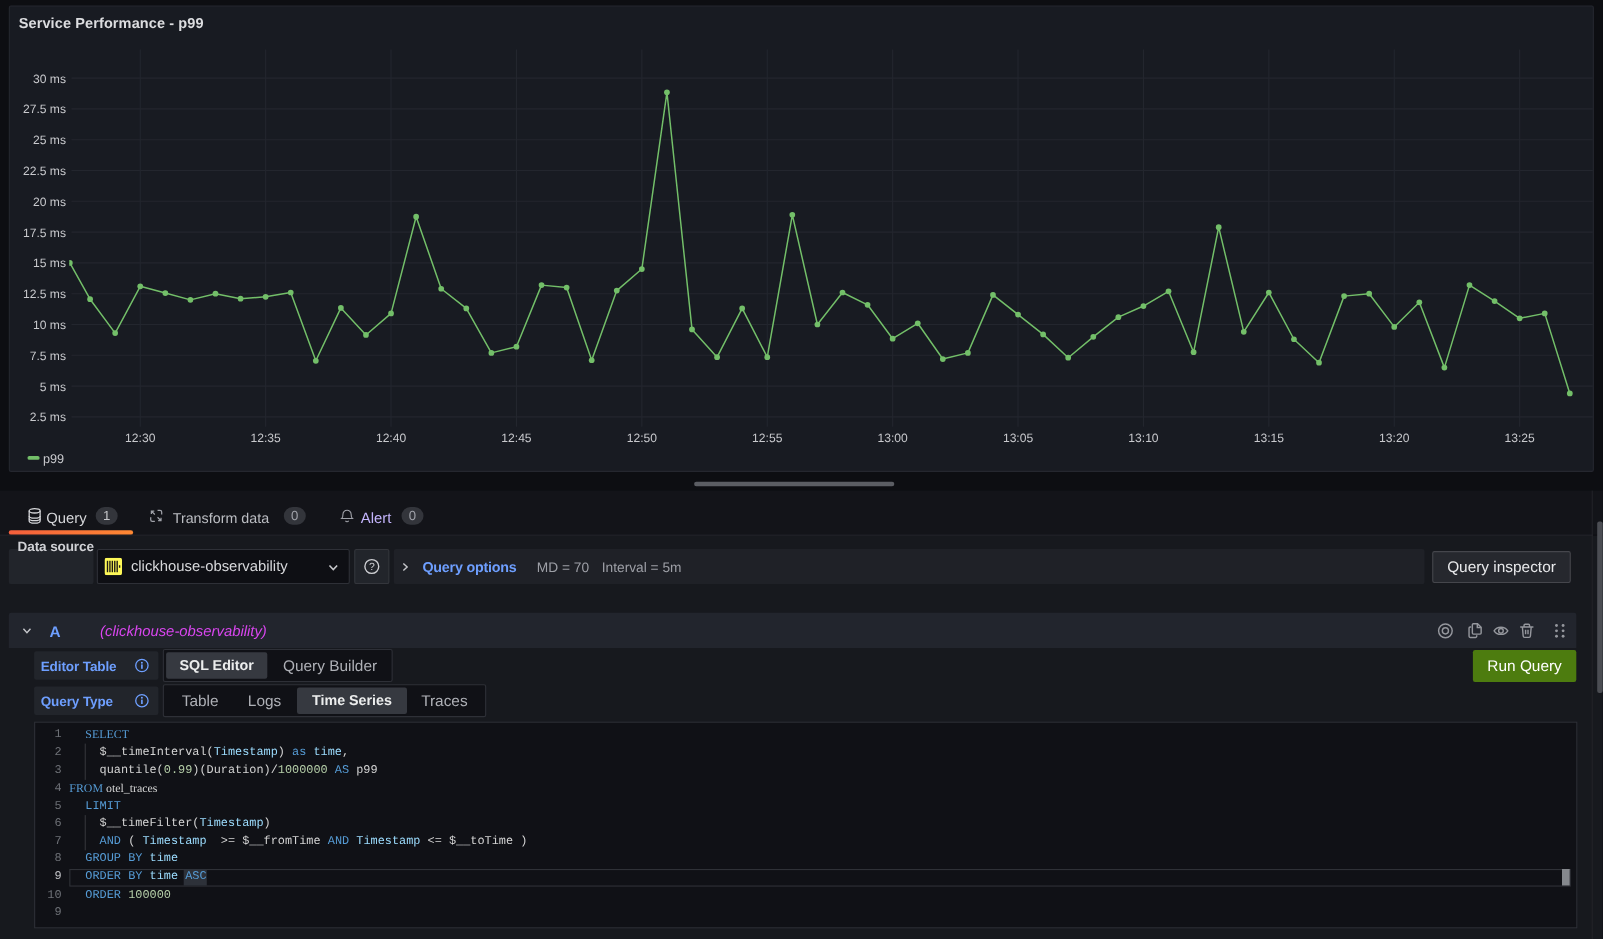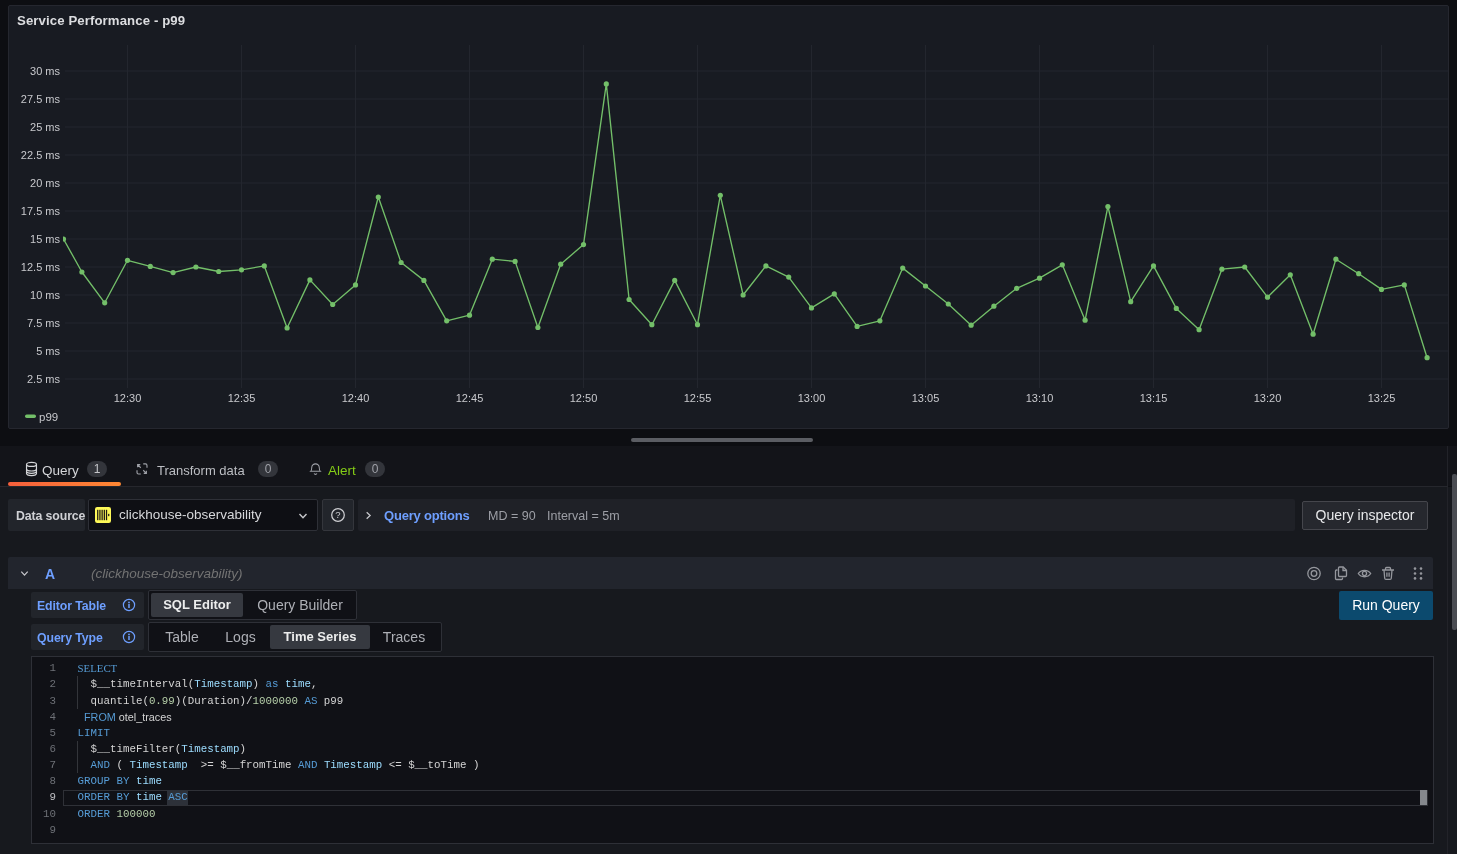--- a/index.html
+++ b/index.html
@@ -167,27 +167,27 @@
   </g>
 </svg>
 <div class="abs" style="left:157px;top:463px;font-size:13px;font-weight:500;color:#bcbec3;">Transform data</div>
 <div class="abs" style="left:258px;top:461px;width:20px;height:16px;background:#33353b;border-radius:8px;color:#9fa1a8;font-size:12px;text-align:center;line-height:16px;">0</div>
 <svg class="abs" style="left:309px;top:462px;" width="13" height="14" viewBox="0 0 16 17">
   <g fill="none" stroke="#9fa1a8" stroke-width="1.25">
     <path d="M8 2.2 a4.6 4.6 0 0 1 4.6 4.6 c0 3.4 1.4 4.6 1.4 4.6 H2 c0 0 1.4-1.2 1.4-4.6 A4.6 4.6 0 0 1 8 2.2 Z"></path>
     <path d="M6.3 13.9 a1.8 1.8 0 0 0 3.4 0"></path>
   </g>
 </svg>
-<div class="abs" style="left:328px;top:463px;font-size:13.5px;font-weight:500;color:#84cc16;">Alert</div>
+<div class="abs" style="left:328px;top:463px;font-size:13.5px;font-weight:500;color:#c4b5fd;">Alert</div>
 <div class="abs" style="left:365px;top:461px;width:20px;height:16px;background:#33353b;border-radius:8px;color:#9fa1a8;font-size:12px;text-align:center;line-height:16px;">0</div>
 <div class="abs" style="left:8px;top:482px;width:113px;height:4px;border-radius:2px;background:linear-gradient(90deg,#f55f3c,#ff8833);"></div>
 
 
 <div class="abs" style="left:8px;top:499px;width:77px;height:32px;background:#22252b;border-radius:2px;"></div>
-<div class="abs" style="left:16px;top:509px;font-size:12.3px;font-weight:700;color:#d0d1d5;letter-spacing:-.1px;">Data source</div>
+<div class="abs" style="left:16px;top:490px;font-size:12.3px;font-weight:700;color:#d0d1d5;letter-spacing:-.1px;">Data source</div>
 <div class="abs" style="left:88px;top:499px;width:230px;height:32px;background:#0e0f14;border:1px solid #2e3037;border-radius:2px;"></div>
 <svg class="abs" style="left:95px;top:507px;" width="16" height="16" viewBox="0 0 16 16">
   <rect x="0" y="0" width="16" height="16" rx="2.2" fill="#fdf858"></rect>
   <g fill="#1c1914">
     <rect x="2.1" y="2.8" width="1.25" height="10.4"></rect>
     <rect x="4.3" y="2.8" width="1.25" height="10.4"></rect>
     <rect x="6.5" y="2.8" width="1.25" height="10.4"></rect>
     <rect x="8.7" y="2.8" width="1.25" height="10.4"></rect>
     <rect x="10.9" y="2.8" width="1.25" height="10.4"></rect>
     <rect x="13.1" y="6.85" width="1.25" height="2.3"></rect>
@@ -200,31 +200,31 @@
 <div class="abs" style="left:322px;top:499px;width:32px;height:32px;background:#22252b;border:1px solid #34363c;border-radius:2px;"></div>
 <svg class="abs" style="left:330px;top:507px;" width="16" height="16" viewBox="0 0 16 16">
   <circle cx="8" cy="8" r="6.3" fill="none" stroke="#cdced2" stroke-width="1.25"></circle>
   <text x="8" y="11.3" text-anchor="middle" font-family="Liberation Sans" font-size="9.5px" fill="#cdced2">?</text>
 </svg>
 <div class="abs" style="left:358px;top:499px;width:937px;height:32px;background:#1f2127;border-radius:2px;"></div>
 <svg class="abs" style="left:363px;top:510px;" width="11" height="11" viewBox="0 0 12 12">
       <path d="M4 2.5 L7.8 6 L4 9.5" fill="none" stroke="#c6c7cb" stroke-width="1.4"></path>
     </svg>
 <div class="abs" style="left:384px;top:508px;font-size:13px;font-weight:700;color:#6e9fff;letter-spacing:-.2px;">Query options</div>
-<div class="abs" style="left:488px;top:509px;font-size:12.5px;color:#9d9fa6;">MD = 90</div>
+<div class="abs" style="left:488px;top:509px;font-size:12.5px;color:#9d9fa6;">MD = 70</div>
 <div class="abs" style="left:547px;top:509px;font-size:12.5px;color:#9d9fa6;">Interval = 5m</div>
 <div class="abs" style="left:1302px;top:501px;width:126px;height:29px;background:#26282e;border:1px solid #45464c;border-radius:2px;color:#e8e9eb;font-size:14px;font-weight:500;text-align:center;line-height:27px;">Query inspector</div>
 
 
 <div class="abs" style="left:8px;top:557px;width:1425px;height:32px;background:#22252d;border-radius:2px 2px 0 0;"></div>
 <svg class="abs" style="left:19px;top:568px;" width="11" height="11" viewBox="0 0 12 12">
       <path d="M2.5 4 L6 7.8 L9.5 4" fill="none" stroke="#c6c7cb" stroke-width="1.4"></path>
     </svg>
 <div class="abs" style="left:45px;top:566px;font-size:14px;font-weight:700;color:#6e9fff;">A</div>
-<div class="abs" style="left:91px;top:566px;font-size:13.5px;font-style:italic;color:#737373;">(clickhouse-observability)</div>
+<div class="abs" style="left:91px;top:566px;font-size:13.5px;font-style:italic;color:#d946ef;">(clickhouse-observability)</div>
 <g></g>
 <svg class="abs" style="left:1306px;top:565px;" width="120" height="17" viewBox="0 0 120 17">
   <g fill="none" stroke="#95979d" stroke-width="1.3">
     <circle cx="8" cy="8.5" r="6.2"></circle>
         <circle cx="8" cy="8.5" r="2.8"></circle>
     <path d="M31.5 5 h-1 a1 1 0 0 0-1 1 v7.5 a1 1 0 0 0 1 1 h5 a1 1 0 0 0 1-1 v-1"></path>
     <path d="M33.5 2 h3.7 l3.3 3.3 V10.5 a1 1 0 0 1-1 1 h-6 a1 1 0 0 1-1-1 V3 a1 1 0 0 1 1-1 Z"></path>
     <path d="M37 2.2 v3.3 h3.3"></path>
     <path d="M52.3 8.5 C55 4.2 62 4.2 64.7 8.5 C62 12.8 55 12.8 52.3 8.5 Z"></path>
         <circle cx="58.5" cy="8.5" r="2.1"></circle>
@@ -234,21 +234,21 @@
     <circle cx="109" cy="3.6" r="1.3"></circle>
         <circle cx="115" cy="3.6" r="1.3"></circle>
     <circle cx="109" cy="8.5" r="1.3"></circle>
         <circle cx="115" cy="8.5" r="1.3"></circle>
     <circle cx="109" cy="13.4" r="1.3"></circle>
         <circle cx="115" cy="13.4" r="1.3"></circle>
   </g>
 </svg>
 
 
-<div class="abs" style="left:1339px;top:591px;width:94px;height:29px;background:#0c4a6e;border-radius:2px;color:#ffffff;font-size:14px;font-weight:500;text-align:center;line-height:29px;">Run Query</div>
+<div class="abs" style="left:1339px;top:591px;width:94px;height:29px;background:#4d7c0f;border-radius:2px;color:#ffffff;font-size:14px;font-weight:500;text-align:center;line-height:29px;">Run Query</div>
 
 <div class="abs" style="left:31px;top:592px;width:113px;height:26px;background:#22252b;border-radius:2px;"></div>
 <div class="abs" style="left:37px;top:599px;font-size:12.3px;font-weight:700;color:#6e9fff;letter-spacing:-.1px;">Editor Table</div>
 <svg class="abs" style="left:122px;top:598px;" width="14" height="14" viewBox="0 0 14 14">
   <circle cx="7" cy="7" r="5.6" fill="none" stroke="#6e9fff" stroke-width="1.2"></circle>
   <circle cx="7" cy="4.4" r="0.9" fill="#6e9fff"></circle>
       <rect x="6.25" y="6" width="1.5" height="4" fill="#6e9fff"></rect>
 </svg>
 <div class="abs" style="left:148px;top:590px;width:209px;height:30px;background:#101116;border:1px solid #2e3037;border-radius:2px;"></div>
 <div class="abs" style="left:151px;top:593px;width:92px;height:24px;background:#363940;border-radius:2px;color:#eceded;font-size:13px;font-weight:700;text-align:center;line-height:24px;">SQL Editor</div>
@@ -273,21 +273,21 @@
 <div class="abs" style="left:77px;top:741px;width:1px;height:32.3px;background:#33353a;"></div>
 <div class="abs" style="left:63px;top:789.5px;width:1365px;height:16.2px;border:1px solid #2f3137;"></div>
 <div class="abs" style="left:166.9px;top:790px;width:21.4px;height:15.4px;background:#2d3139;"></div>
 <div class="abs" style="left:31px;top:660.2px;width:25px;height:16.15px;text-align:right;font-family:'Liberation Mono',monospace;font-size:10.8px;line-height:16.15px;color:#6d7076;">1</div>
 <div class="abs" style="left:77.6px;top:660.2px;height:16.15px;font-family:Liberation Serif, serif;font-size:10.8px;line-height:16.15px;white-space:pre;"><span style="color:#569cd6">SELECT</span></div>
 <div class="abs" style="left:31px;top:676.4px;width:25px;height:16.15px;text-align:right;font-family:'Liberation Mono',monospace;font-size:10.8px;line-height:16.15px;color:#6d7076;">2</div>
 <div class="abs" style="left:77.6px;top:676.4px;height:16.15px;font-family:'Liberation Mono',monospace;font-size:10.8px;line-height:16.15px;white-space:pre;"><span style="color:#d4d4d4">&nbsp;&nbsp;</span><span style="color:#d4d4d4">$__timeInterval(</span><span style="color:#9cdcfe">Timestamp</span><span style="color:#d4d4d4">)&nbsp;</span><span style="color:#569cd6">as</span><span style="color:#d4d4d4">&nbsp;</span><span style="color:#9cdcfe">time</span><span style="color:#d4d4d4">,</span></div>
 <div class="abs" style="left:31px;top:692.5px;width:25px;height:16.15px;text-align:right;font-family:'Liberation Mono',monospace;font-size:10.8px;line-height:16.15px;color:#6d7076;">3</div>
 <div class="abs" style="left:77.6px;top:692.5px;height:16.15px;font-family:'Liberation Mono',monospace;font-size:10.8px;line-height:16.15px;white-space:pre;"><span style="color:#d4d4d4">&nbsp;&nbsp;quantile(</span><span style="color:#b5cea8">0.99</span><span style="color:#d4d4d4">)(Duration)</span><span style="color:#d4d4d4">/</span><span style="color:#b5cea8">1000000</span><span style="color:#d4d4d4">&nbsp;</span><span style="color:#569cd6">AS</span><span style="color:#d4d4d4">&nbsp;p99</span></div>
 <div class="abs" style="left:31px;top:708.7px;width:25px;height:16.15px;text-align:right;font-family:'Liberation Mono',monospace;font-size:10.8px;line-height:16.15px;color:#6d7076;">4</div>
-<div class="abs" style="left:84px;top:708.7px;height:16.15px;font-family:Liberation Sans, sans-serif;font-size:10.8px;line-height:16.15px;white-space:pre;"><span style="color:#569cd6">FROM</span><span style="color:#d4d4d4">&nbsp;otel_traces</span></div>
+<div class="abs" style="left:63px;top:708.7px;height:16.15px;font-family:Liberation Serif, serif;font-size:10.8px;line-height:16.15px;white-space:pre;"><span style="color:#569cd6">FROM</span><span style="color:#d4d4d4">&nbsp;otel_traces</span></div>
 <div class="abs" style="left:31px;top:724.8px;width:25px;height:16.15px;text-align:right;font-family:'Liberation Mono',monospace;font-size:10.8px;line-height:16.15px;color:#6d7076;">5</div>
 <div class="abs" style="left:77.6px;top:724.8px;height:16.15px;font-family:'Liberation Mono',monospace;font-size:10.8px;line-height:16.15px;white-space:pre;"><span style="color:#569cd6">LIMIT</span></div>
 <div class="abs" style="left:31px;top:741.0px;width:25px;height:16.15px;text-align:right;font-family:'Liberation Mono',monospace;font-size:10.8px;line-height:16.15px;color:#6d7076;">6</div>
 <div class="abs" style="left:77.6px;top:741.0px;height:16.15px;font-family:'Liberation Mono',monospace;font-size:10.8px;line-height:16.15px;white-space:pre;"><span style="color:#d4d4d4">&nbsp;&nbsp;$__timeFilter(</span><span style="color:#9cdcfe">Timestamp</span><span style="color:#d4d4d4">)</span></div>
 <div class="abs" style="left:31px;top:757.1px;width:25px;height:16.15px;text-align:right;font-family:'Liberation Mono',monospace;font-size:10.8px;line-height:16.15px;color:#6d7076;">7</div>
 <div class="abs" style="left:77.6px;top:757.1px;height:16.15px;font-family:'Liberation Mono',monospace;font-size:10.8px;line-height:16.15px;white-space:pre;"><span style="color:#d4d4d4">&nbsp;&nbsp;</span><span style="color:#569cd6">AND</span><span style="color:#d4d4d4">&nbsp;(&nbsp;</span><span style="color:#9cdcfe">Timestamp</span><span style="color:#d4d4d4">&nbsp;&nbsp;&gt;=&nbsp;$__fromTime&nbsp;</span><span style="color:#569cd6">AND</span><span style="color:#d4d4d4">&nbsp;</span><span style="color:#9cdcfe">Timestamp</span><span style="color:#d4d4d4">&nbsp;&lt;=&nbsp;$__toTime&nbsp;)</span></div>
 <div class="abs" style="left:31px;top:773.3px;width:25px;height:16.15px;text-align:right;font-family:'Liberation Mono',monospace;font-size:10.8px;line-height:16.15px;color:#6d7076;">8</div>
 <div class="abs" style="left:77.6px;top:773.3px;height:16.15px;font-family:'Liberation Mono',monospace;font-size:10.8px;line-height:16.15px;white-space:pre;text-align:center;"><span style="color:#569cd6">GROUP</span><span style="color:#d4d4d4">&nbsp;</span><span style="color:#569cd6">BY</span><span style="color:#d4d4d4">&nbsp;</span><span style="color:#9cdcfe">time</span></div>
 <div class="abs" style="left:31px;top:789.4px;width:25px;height:16.15px;text-align:right;font-family:'Liberation Mono',monospace;font-size:10.8px;line-height:16.15px;color:#c0c1c5;">9</div>
 <div class="abs" style="left:77.6px;top:789.4px;height:16.15px;font-family:'Liberation Mono',monospace;font-size:10.8px;line-height:16.15px;white-space:pre;"><span style="color:#569cd6">ORDER</span><span style="color:#d4d4d4">&nbsp;</span><span style="color:#569cd6">BY</span><span style="color:#d4d4d4">&nbsp;</span><span style="color:#9cdcfe">time</span><span style="color:#d4d4d4">&nbsp;</span><span style="color:#569cd6">ASC</span></div>

